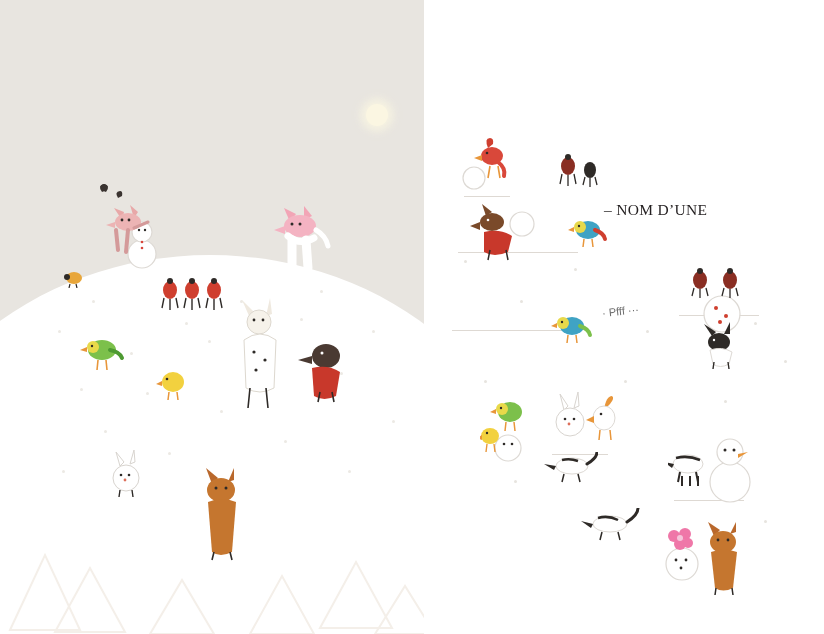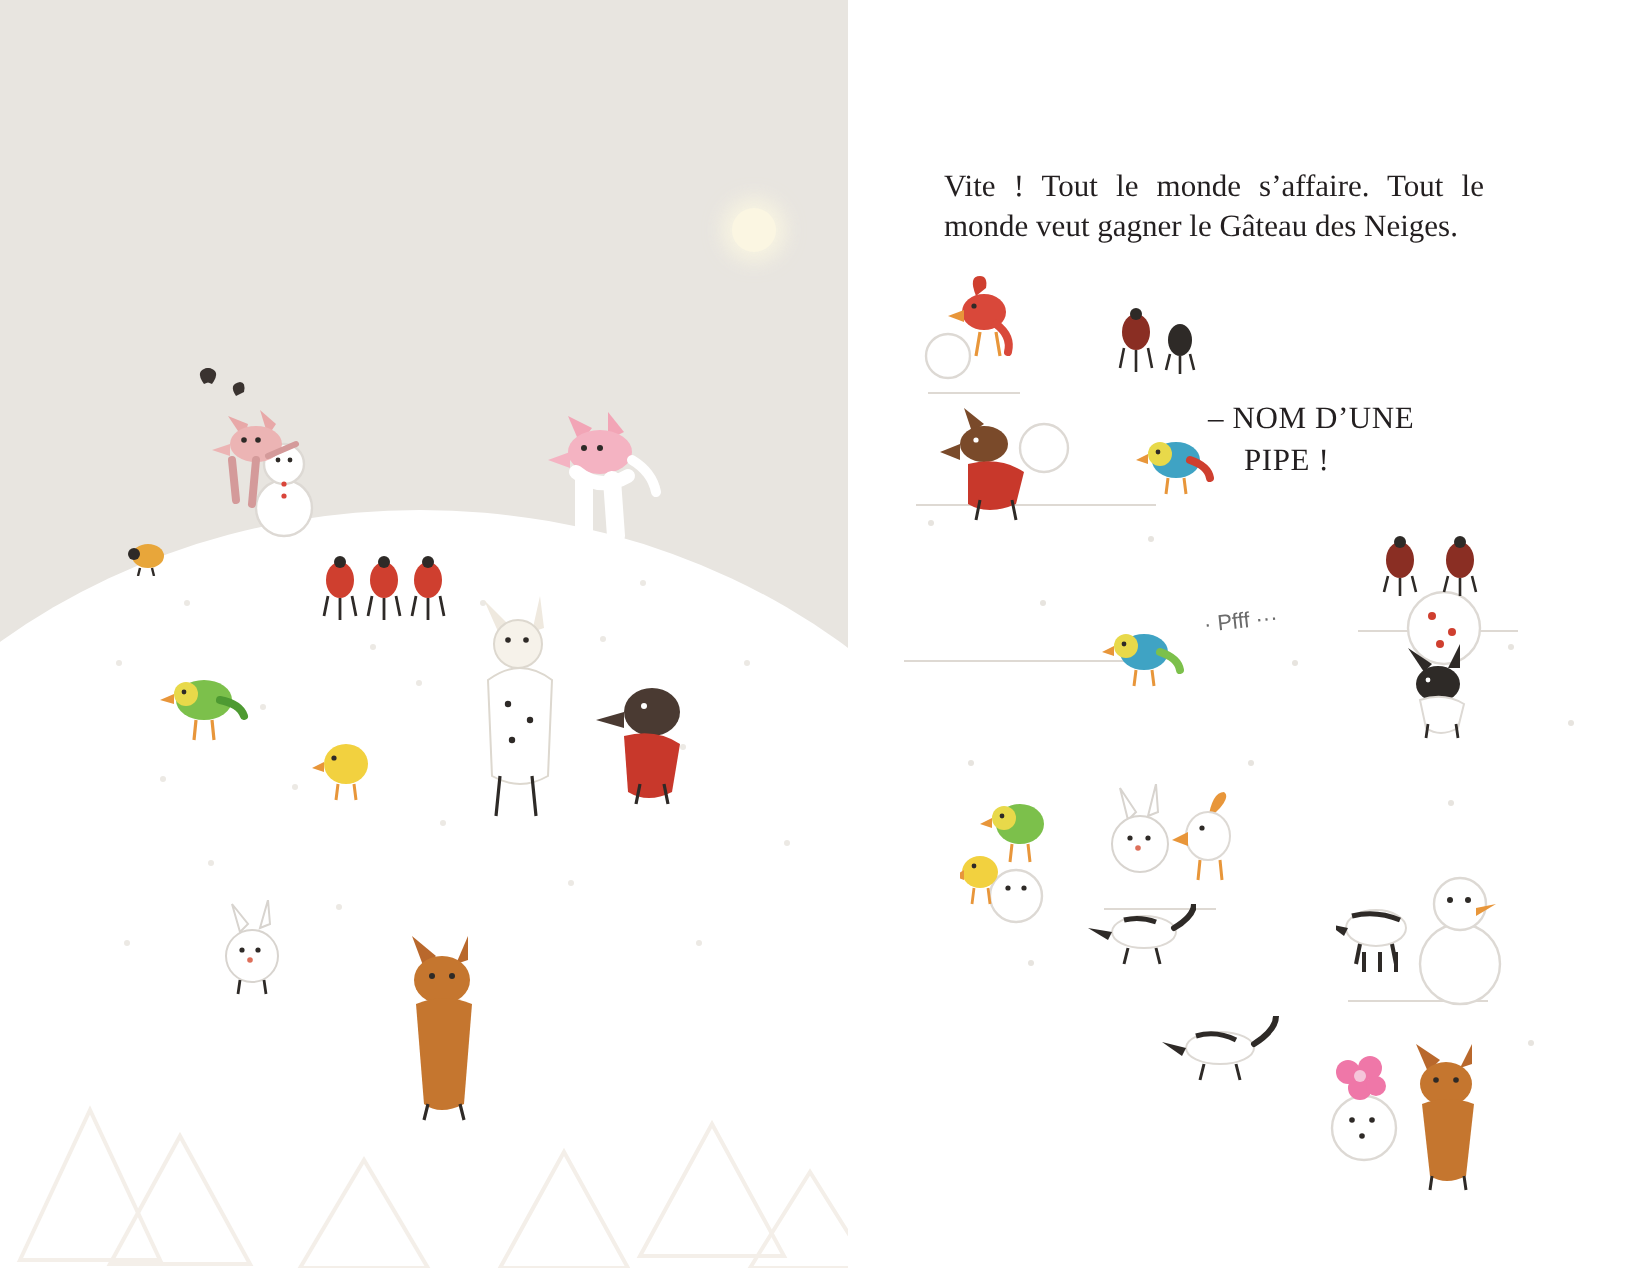--- a/index.html
+++ b/index.html
@@ -290,25 +290,23 @@
 
     <svg class="art" style="left:62px; top:268px; width:26px; height:20px;">
       <ellipse cx="12" cy="10" rx="8" ry="6" fill="#e8a63a"></ellipse>
       <circle cx="5" cy="9" r="3" fill="#2e2a27"></circle>
       <path d="M8 16 L7 20 M14 16 L15 20" stroke="#2e2a27" stroke-width="1.2"></path>
     </svg>
   </div>
 
   <div id="page-right">
 
-    <p class="text-right">Vite ! Tout le monde s’affaire. Tout le monde veut gagner le Gâteau des Neiges.</p>
 
     <div class="shout">
       <span>– NOM D’UNE</span>
-      <span class="l2">PIPE !</span>
     </div>
 
     <div class="pfff">· Pfff ···</div>
 
     <div class="snowflakes snowflakes-r art" style="left:0; top:0; width:400px; height:634px;">
       <span style="left:40px; top:260px;"></span>
       <span style="left:96px; top:300px;"></span>
       <span style="left:150px; top:268px;"></span>
       <span style="left:222px; top:330px;"></span>
       <span style="left:278px; top:280px;"></span>

